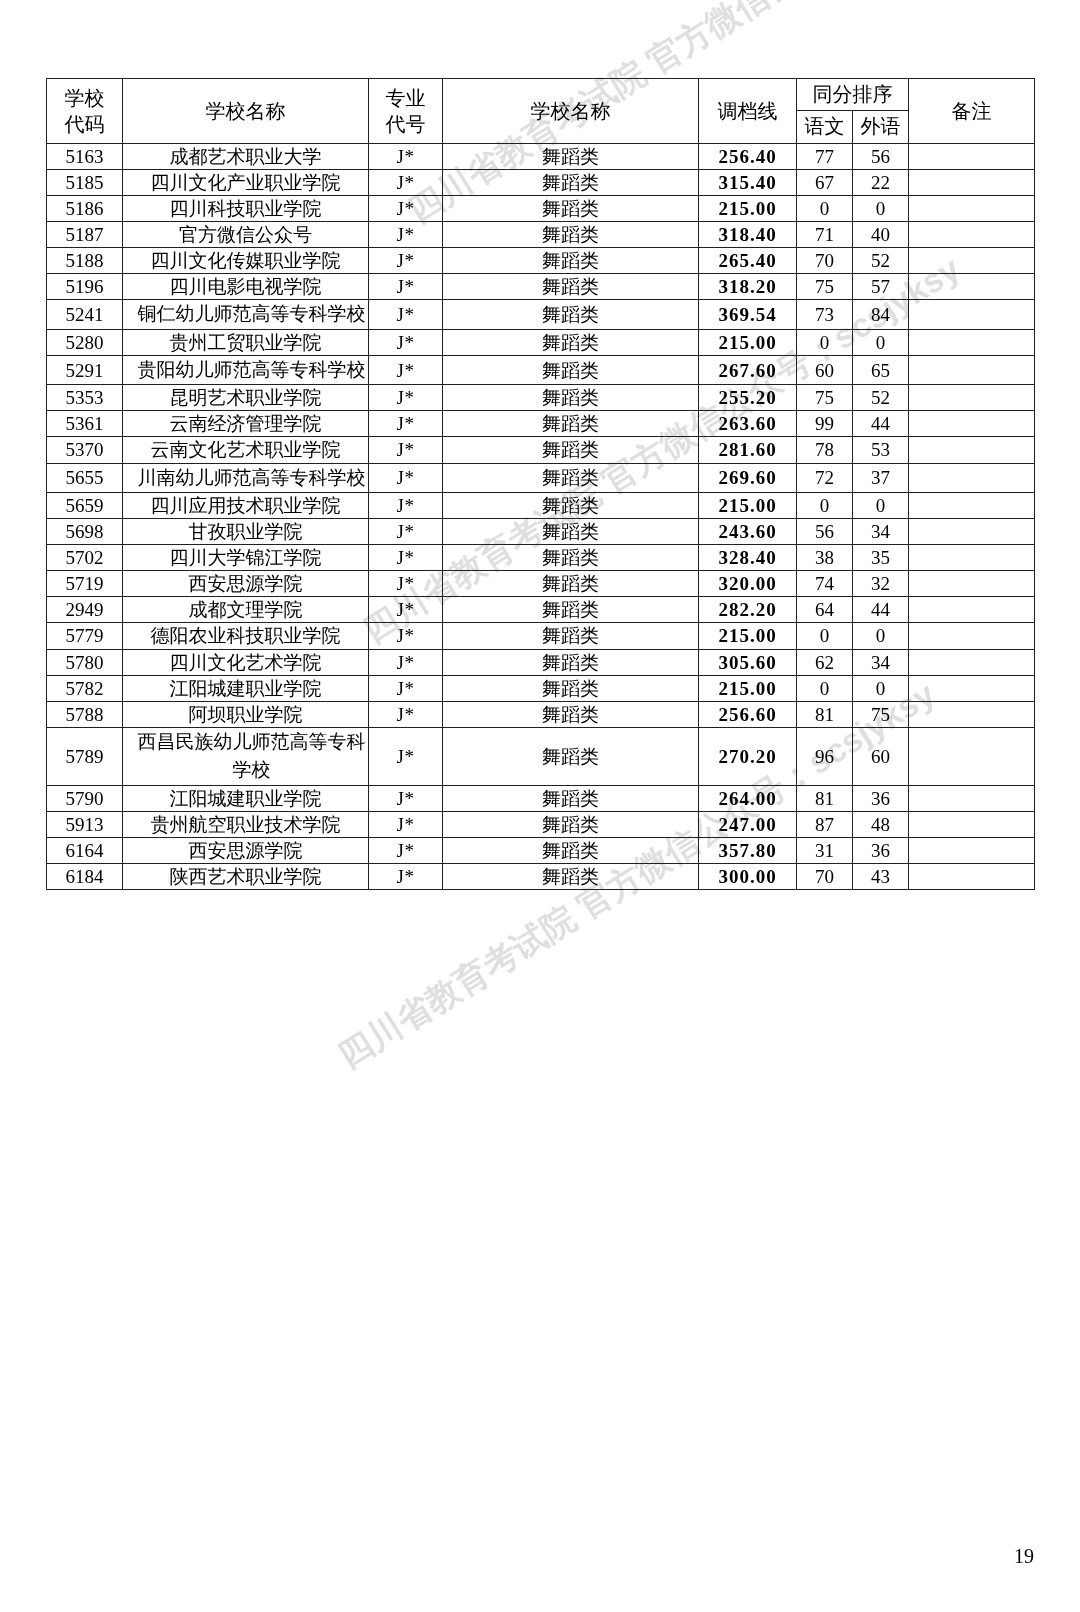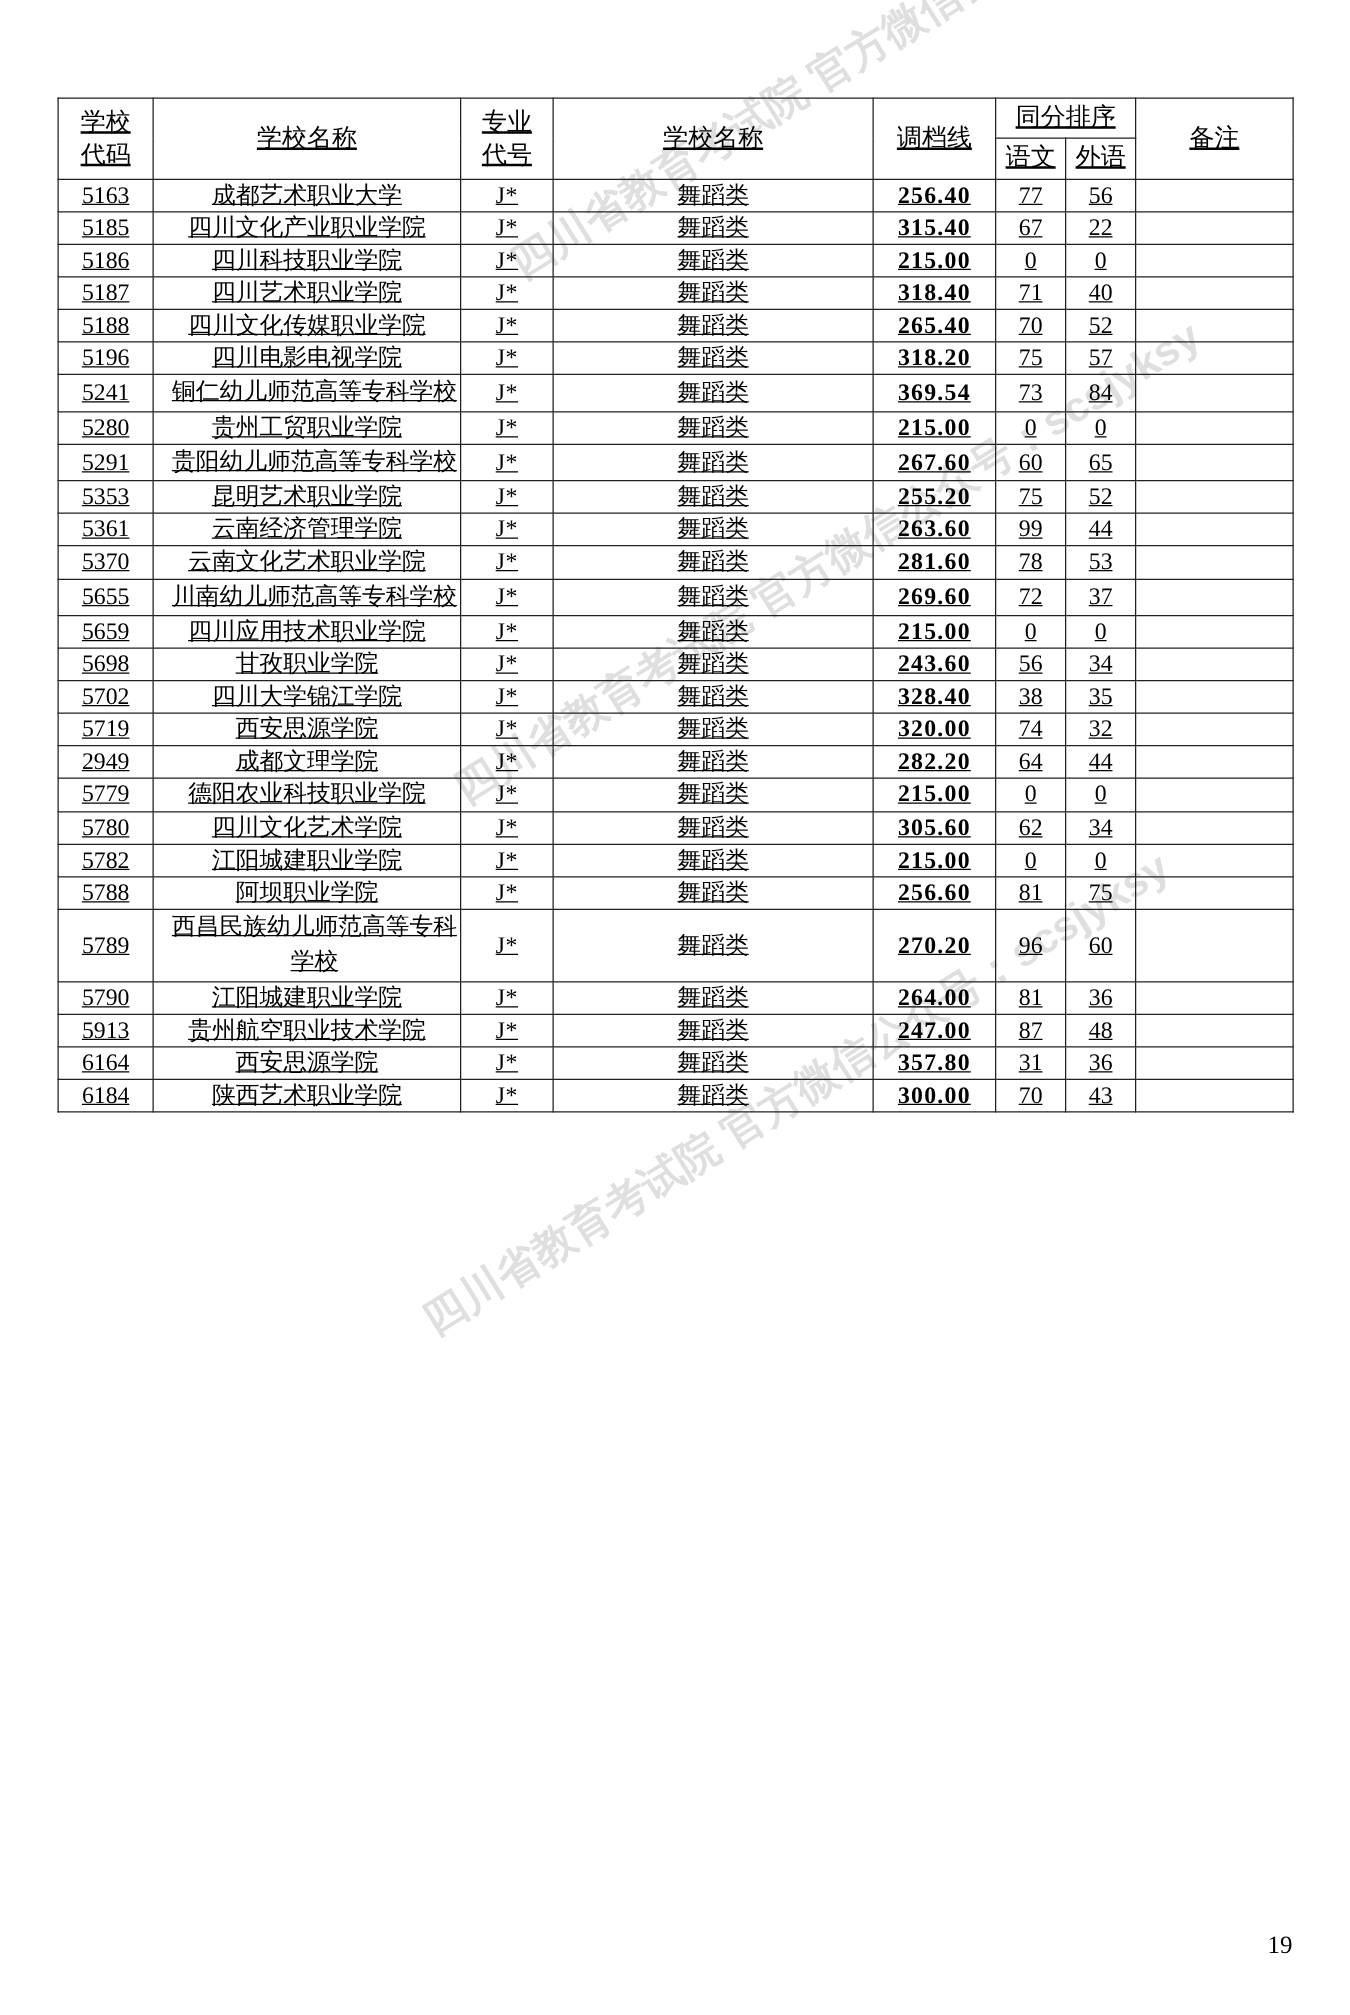--- a/index.html
+++ b/index.html
@@ -25,21 +25,20 @@
   .table-wrap {
     position: absolute;
     left: 46px;
     top: 78px;
     width: 988px;
   }
   table.score-table {
     border-collapse: collapse;
     width: 988px;
     table-layout: fixed;
-    text-decoration: underline;
   }
   table.score-table th,
   table.score-table td {
     border: 1px solid #231f20;
     padding: 0;
     text-align: center;
     vertical-align: middle;
     font-size: 19px;
     line-height: 1.32;
     font-family: "Liberation Serif", "DejaVu Serif", serif;
@@ -194,21 +193,21 @@
             <td class="school">四川科技职业学院</td>
             <td class="majorno">J*</td>
             <td class="majorname">舞蹈类</td>
             <td class="line">215.00</td>
             <td class="sub">0</td>
             <td class="sub">0</td>
             <td class="remark"></td>
           </tr>
           <tr>
             <td class="code">5187</td>
-            <td class="school">四川艺术职业学院</td>
+            <td class="school">官方微信公众号</td>
             <td class="majorno">J*</td>
             <td class="majorname">舞蹈类</td>
             <td class="line">318.40</td>
             <td class="sub">71</td>
             <td class="sub">40</td>
             <td class="remark"></td>
           </tr>
           <tr>
             <td class="code">5188</td>
             <td class="school">四川文化传媒职业学院</td>

